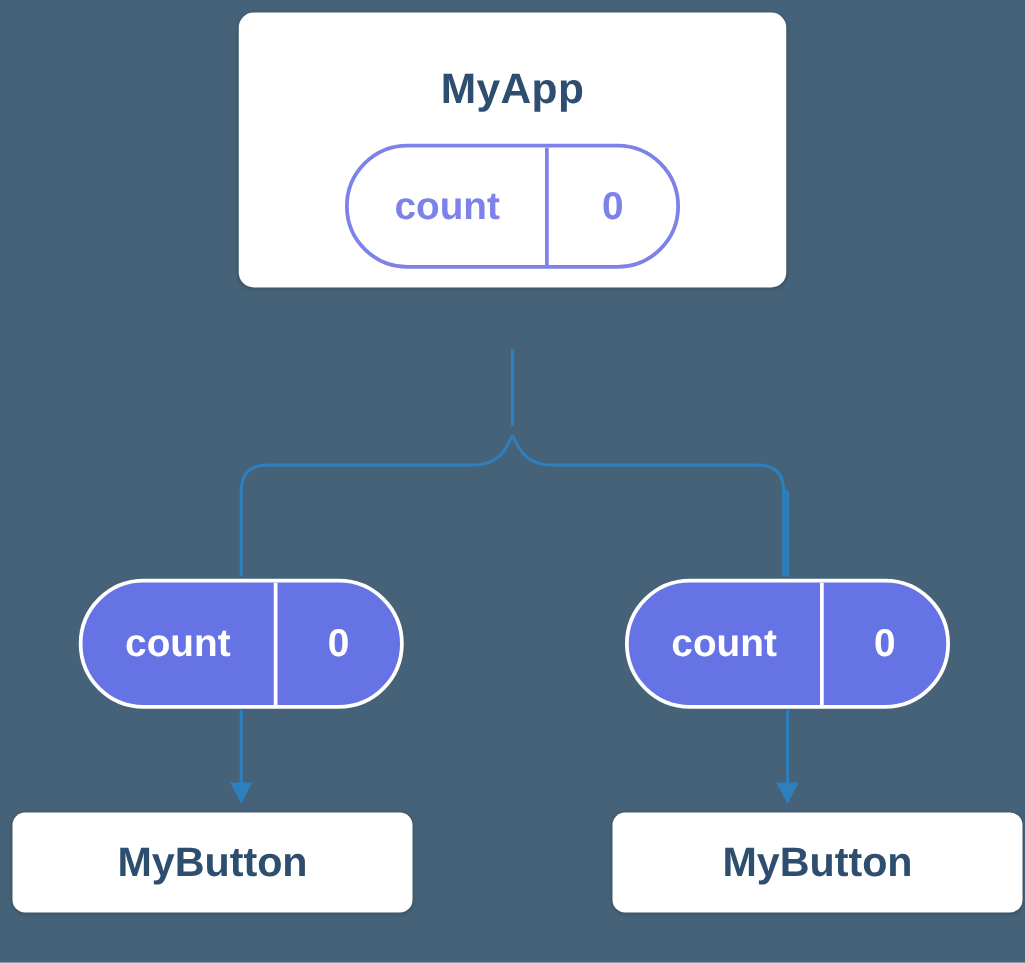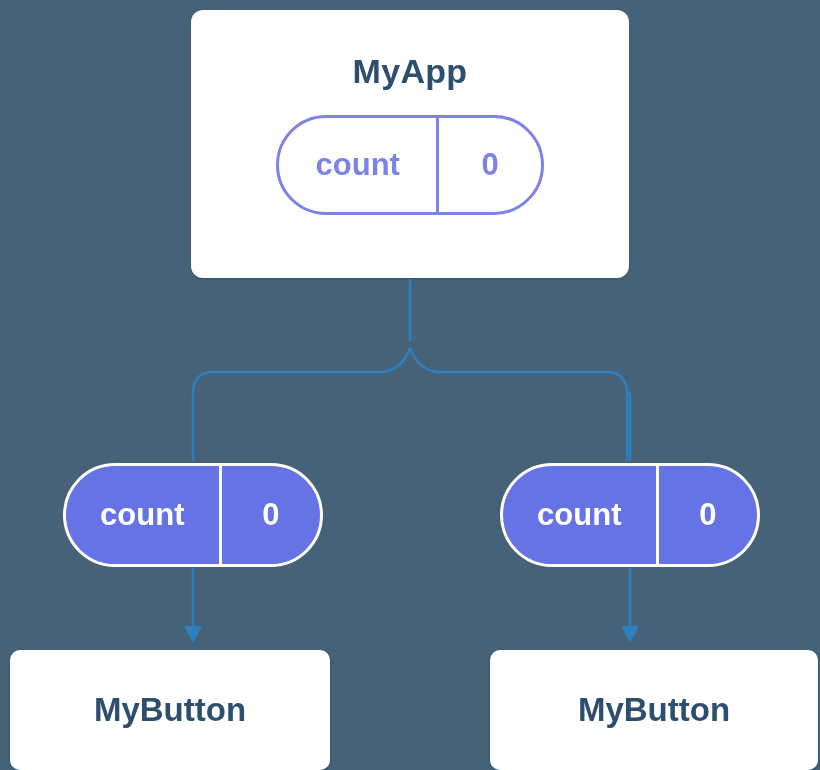--- a/index.html
+++ b/index.html
@@ -15,21 +15,21 @@
     position: absolute;
     background: #ffffff;
     border-radius: 12px;
     box-shadow: 0 1px 3px rgba(0,0,0,0.18);
     display: flex;
     flex-direction: column;
     align-items: center;
   }
   .root-card {
     left: 191px; top: 10px;
-    width: 438px; height: 268px;
+    width: 438px; height: 220px;
   }
   .root-title {
     margin-top: 42px;
     font-size: 34px;
     font-weight: 700;
     color: #2d4e6e;
     letter-spacing: 0.3px;
   }
   .pill {
     display: flex;
@@ -63,21 +63,21 @@
   }
   .pill-value {
     flex: 1;
     display: flex; align-items: center; justify-content: center;
     font-size: 31px;
     border-left: 3px solid;
   }
   .button-card {
     position: absolute;
     top: 650px;
-    height: 120px;
+    height: 80px;
     background: #ffffff;
     border-radius: 10px;
     box-shadow: 0 1px 3px rgba(0,0,0,0.18);
     display: flex; align-items: center; justify-content: center;
     font-size: 33px;
     font-weight: 700;
     color: #2d4e6e;
   }
   .button-left  { left: 10px;  width: 320px; }
   .button-right { left: 490px; width: 328px; }

